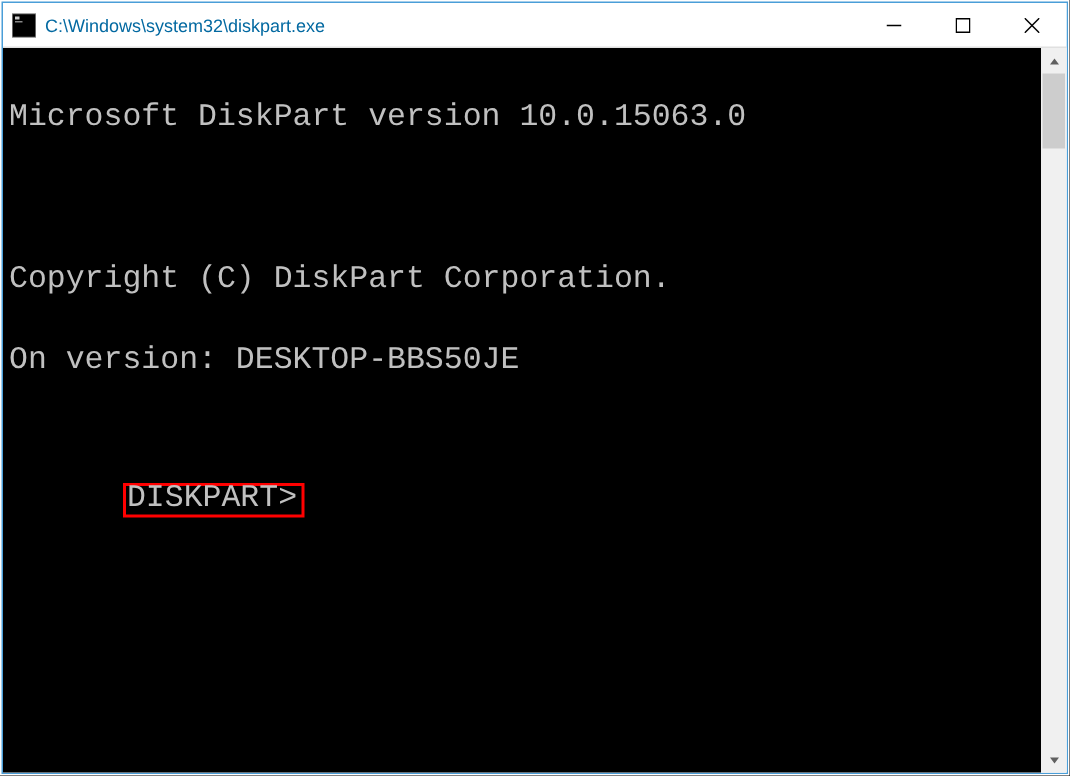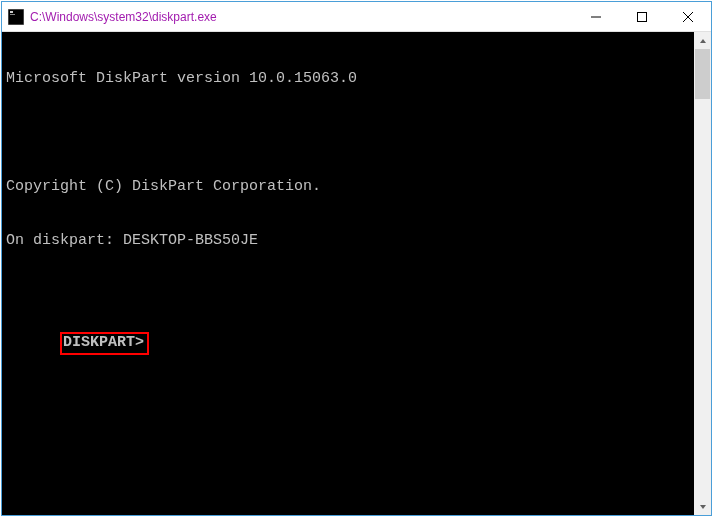--- a/index.html
+++ b/index.html
@@ -39,21 +39,21 @@
       align-items: center;
       justify-content: center;
     }
     .app-icon svg {
       width: 16px;
       height: 16px;
     }
     .title-text {
       flex: 1;
       font-size: 12px;
-      color: #a21caf;
+      color: #0369a1;
     }
     .window-controls {
       display: flex;
       height: 100%;
     }
     .win-btn {
       width: 46px;
       height: 30px;
       display: flex;
       align-items: center;
@@ -72,42 +72,41 @@
     .client-area {
       flex: 1;
       display: flex;
       background: #fff;
     }
     .console {
       flex: 1;
       background: #000;
       color: #c0c0c0;
       font-family: 'Consolas', 'SimSun', 'Courier New', monospace;
-      font-size: 15px;
+      font-size: 21px;
       line-height: 18px;
       padding: 2px 4px;
       white-space: pre;
       overflow: hidden;
     }
     .console .line {
       display: block;
     }
     .console .blank {
       height: 18px;
     }
     .console .prompt-wrapper {
       display: inline-block;
     }
     .console .highlight {
       border: 2px solid #ff0000;
       padding: 0 3px 1px 1px;
       display: inline-block;
       color: #c0c0c0;
-      margin-top: 10px;
-      font-weight: bold;
+      margin-top: 0px;
     }
     .cursor {
       display: inline-block;
       width: 9px;
       background: transparent;
       margin-left: 4px;
     }
     .scrollbar {
       width: 17px;
       background: #f0f0f0;
@@ -169,21 +168,21 @@
             <line x1="10" y1="0" x2="0" y2="10"></line>
           </svg>
       </button>
     </div>
   </div>
   <div class="client-area">
     <div class="console">
       <span class="line">Microsoft DiskPart version 10.0.15063.0</span>
       <div class="blank"></div>
       <span class="line">Copyright (C) DiskPart Corporation.</span>
-      <span class="line">On diskpart: DESKTOP-BBS50JE</span>
+      <span class="line">On version: DESKTOP-BBS50JE</span>
       <div class="blank"></div>
       <span class="prompt-wrapper"><span class="highlight">DISKPART&gt;</span><span class="cursor"></span></span>
     </div>
     <div class="scrollbar">
       <div class="scroll-arrow up">
         <svg viewBox="0 0 8 8">
             <polygon points="4,2 7,6 1,6"></polygon>
           </svg>
       </div>
       <div class="scroll-thumb"></div>

